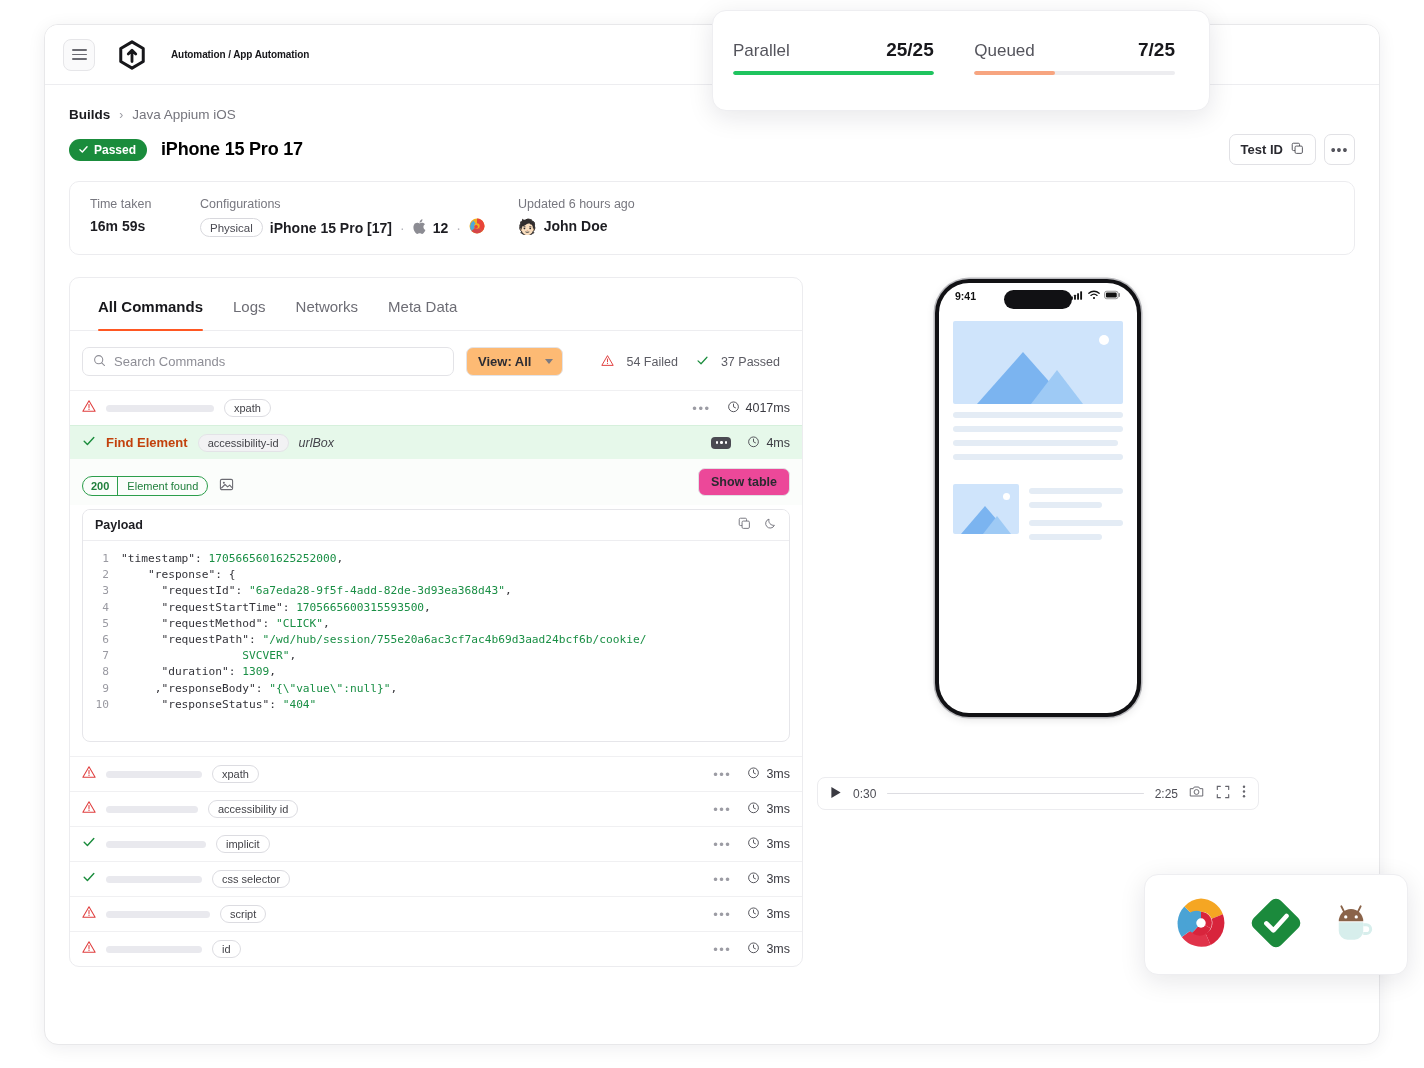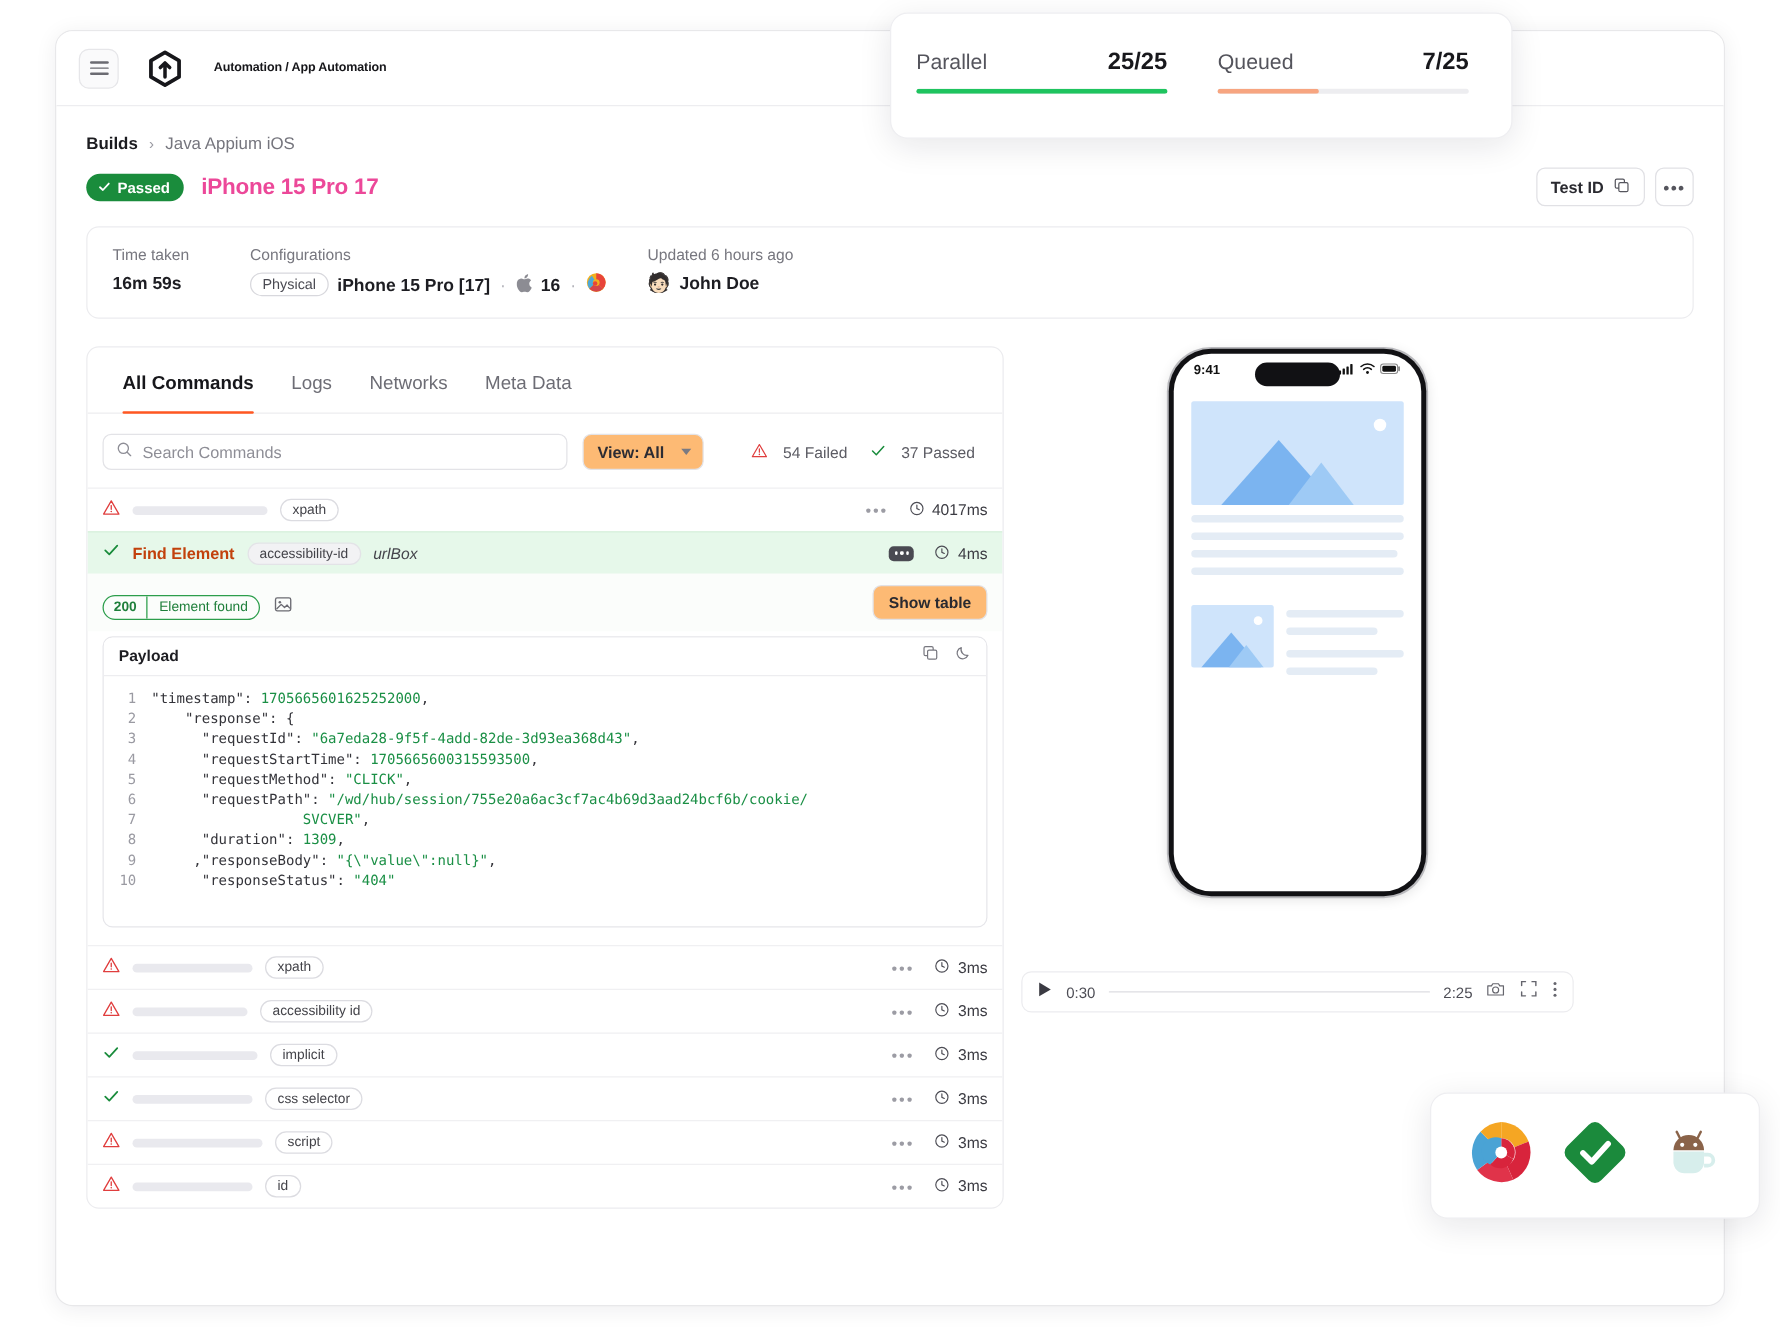--- a/index.html
+++ b/index.html
@@ -47,21 +47,21 @@
   .bc-sep { color: #9a9aa2; font-size: 12px; }
   .bc-cur { color: #75757d; }
 
   .title-row { display: flex; align-items: center; margin-top: 12px; }
   .badge-passed {
     display: inline-flex; align-items: center; gap: 5px;
     background: #1a8c3c; color: #fff; border-radius: 20px;
     padding: 4px 11px 4px 9px; font-size: 12px; font-weight: 600;
   }
   .badge-passed svg { display:block; }
-  .page-title { margin-left: 14px; font-size: 18px; font-weight: 700; color: #ec4899; letter-spacing: -.2px;}
+  .page-title { margin-left: 14px; font-size: 18px; font-weight: 700; color: #000000; letter-spacing: -.2px;}
   .title-actions { margin-left: auto; display: flex; gap: 8px; align-items: center; }
   .btn-outline {
     display: inline-flex; align-items: center; gap: 8px;
     height: 31px; padding: 0 11px; border: 1px solid #e1e1e5; border-radius: 7px;
     background: #fff; font-size: 13px; color: #2a2a30; font-weight: 600; cursor: pointer;
   }
   .btn-icon-sq {
     width: 31px; height: 31px; border: 1px solid #e1e1e5; border-radius: 7px;
     background: #fff; display: flex; align-items: center; justify-content: center;
     color: #55555d; font-size: 14px; cursor: pointer; letter-spacing: 1px;
@@ -158,21 +158,21 @@
     display: inline-flex; align-items: stretch; border: 1px solid #2c9e4b;
     border-radius: 13px; overflow: hidden; height: 20px;
   }
   .status-chip .code {
     padding: 0 8px; display:flex; align-items:center; font-size: 11px; color: #1f7f3b; font-weight:600;
     border-right: 1px solid #2c9e4b;
   }
   .status-chip .txt { padding: 0 9px; display:flex; align-items:center; font-size: 11px; color: #1f7f3b; }
   .show-table {
     margin-left: auto; height: 28px; padding: 0 12px; border: 1px solid #e1e1e5;
-    border-radius: 7px; background: #fdba74; font-size: 12.5px; color: #2a2a30;
+    border-radius: 7px; background: #ec4899; font-size: 12.5px; color: #2a2a30;
     font-weight: 600; cursor: pointer; display:flex; align-items:center;
   }
 
   
   .payload-wrap { padding: 4px 12px 14px 12px; }
   .payload-box { border: 1px solid #e6e6ea; border-radius: 8px; overflow: hidden; background:#fff; }
   .payload-head {
     display: flex; align-items: center; height: 31px; padding: 0 12px;
     border-bottom: 1px solid #ededf0; background: #fff;
   }
@@ -335,21 +335,21 @@
           <span class="meta-value">
             <span class="chip-outline">Physical</span>
             <span>iPhone 15 Pro [17]</span>
             <span class="dotsep">·</span>
             <span>
               <svg width="13" height="15" viewBox="0 0 14 16">
                 <path d="M11.2 8.6c0-2 1.6-2.9 1.7-3-0.9-1.4-2.4-1.5-2.9-1.6-1.2-0.1-2.4 0.7-3 0.7-0.6 0-1.6-0.7-2.6-0.7-1.3 0-2.6 0.8-3.3 2-1.4 2.4-0.4 6 1 8 0.7 1 1.5 2 2.5 2 1 0 1.4-0.6 2.6-0.6 1.2 0 1.5 0.6 2.6 0.6 1.1 0 1.8-1 2.4-2 0.8-1.1 1.1-2.2 1.1-2.3-0.1 0-2.1-0.8-2.1-3.1z" fill="#8c8c93"></path>
                 <path d="M9.4 2.7c0.5-0.6 0.9-1.5 0.8-2.4-0.8 0-1.7 0.5-2.3 1.2-0.5 0.6-0.9 1.5-0.8 2.4 0.9 0.1 1.8-0.5 2.3-1.2z" fill="#8c8c93"></path>
               </svg>
             </span>
-            <span class="os-num">16</span>
+            <span class="os-num">12</span>
             <span class="dotsep">·</span>
             <span>
               <svg width="16" height="16" viewBox="0 0 32 32">
                 <circle cx="16" cy="16" r="15" fill="#f2b01e"></circle>
                 <path d="M16 1 A15 15 0 0 1 27 26 L16 16 Z" fill="#e8443a"></path>
                 <path d="M5 26 A15 15 0 0 1 9 5 L16 16 Z" fill="#4fa8d8"></path>
                 <path d="M27 26 A15 15 0 0 1 5 26 L16 16 Z" fill="#d13a4e" opacity=".9"></path>
                 <circle cx="16" cy="16" r="5.4" fill="#f2b01e"></circle>
                 <circle cx="14.2" cy="17.6" r="3.6" fill="#e8443a"></circle>
               </svg>

